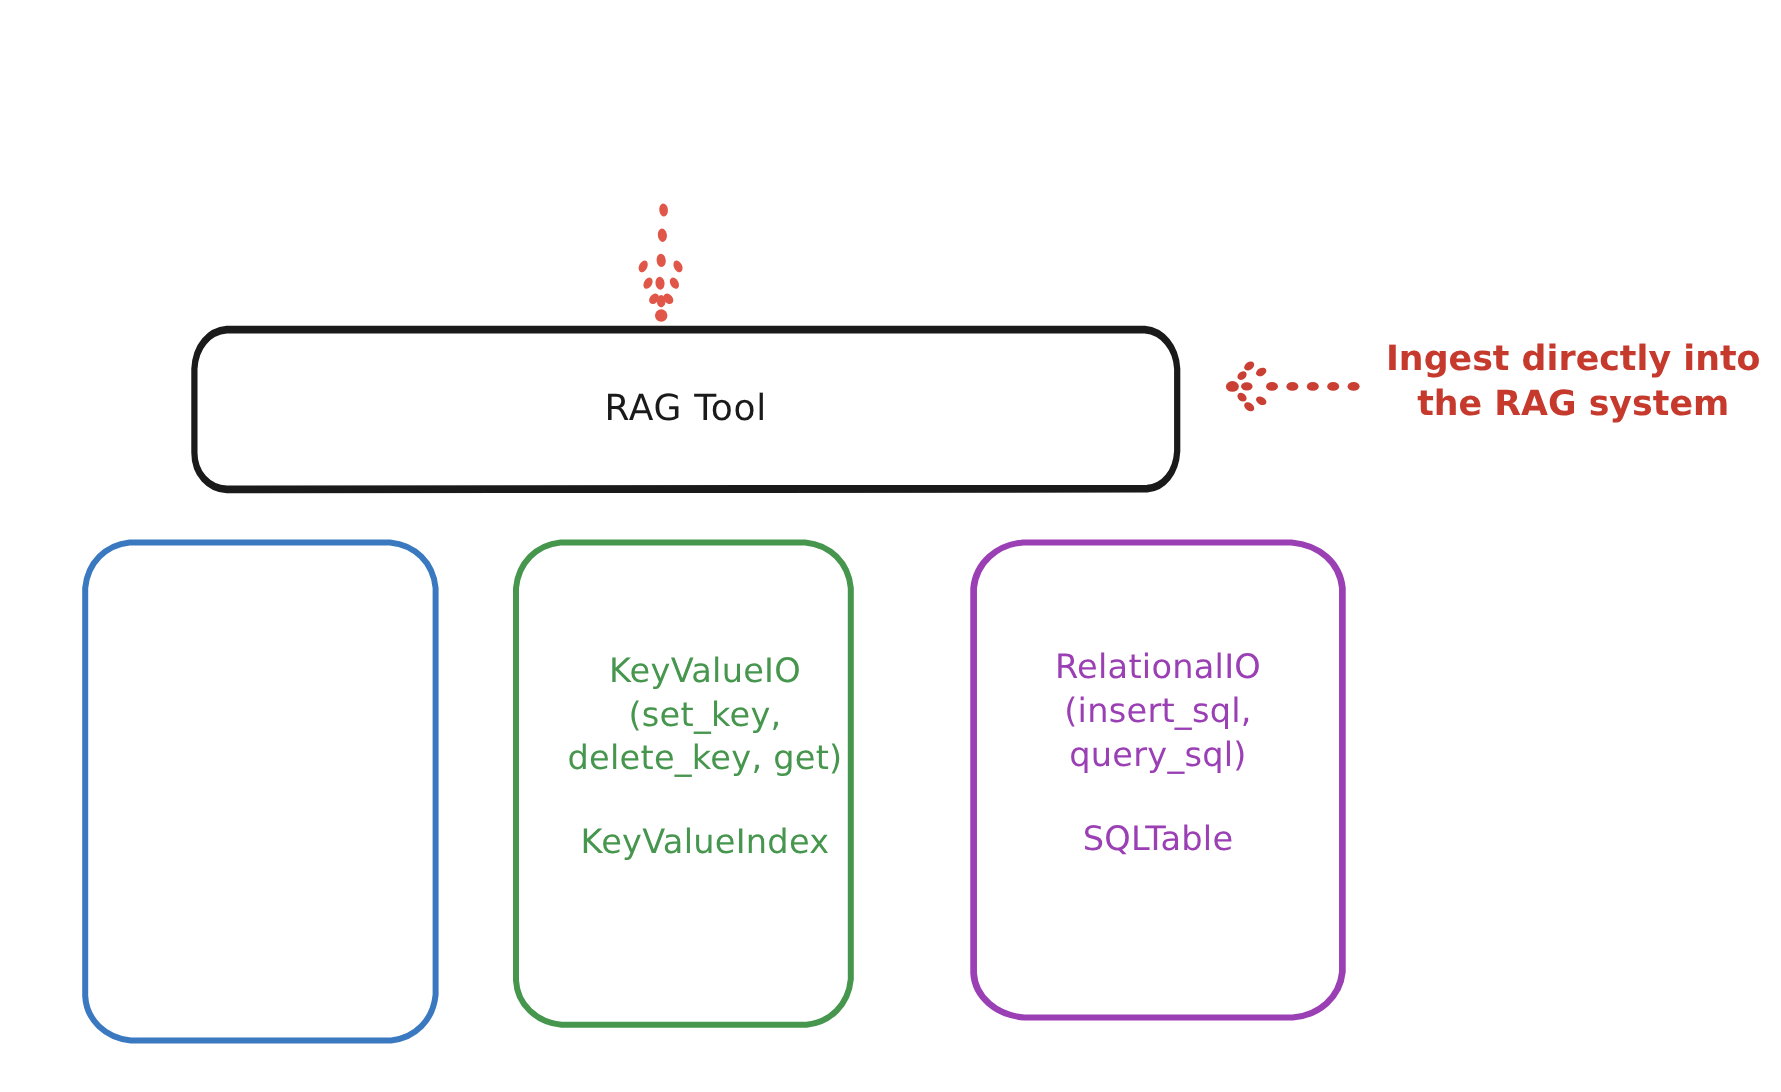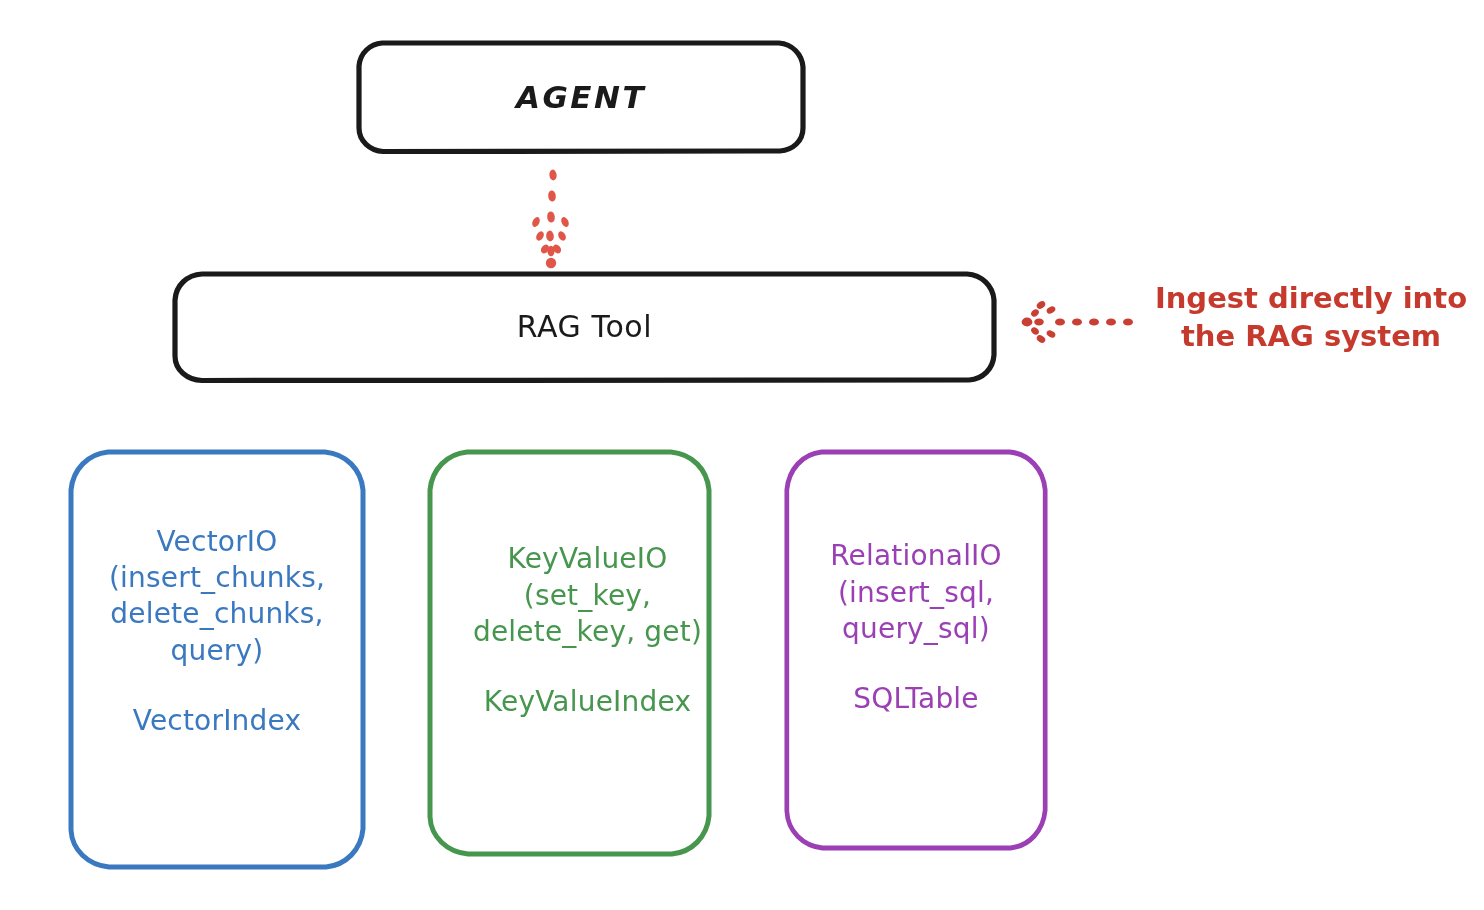--- a/index.html
+++ b/index.html
@@ -61,24 +61,24 @@
     font-family: "DejaVu Sans", sans-serif;
     font-style: italic;
     font-weight: 700;
     font-size: 31px;
     letter-spacing: 2.5px;
     color: #1a1a1a;
   }
 
   
   #ragtool-node {
-    left: 172px;
+    left: 159px;
     top: 271px;
     width: 825px;
-    height: 112px;
+    height: 140px;
   }
   #ragtool-node .label {
     font-family: "DejaVu Sans", sans-serif;
     font-size: 30px;
     font-weight: 500;
     letter-spacing: 0.6px;
     color: #1a1a1a;
   }
 
   
@@ -105,23 +105,23 @@
   #keyvalue-node {
     left: 427px;
     top: 449px;
     width: 285px;
     height: 408px;
     padding-left: 36px;
   }
   #keyvalue-node .label { color: #46964e; }
 
   #relational-node {
-    left: 784px;
+    left: 808px;
     top: 449px;
-    width: 264px;
+    width: 314px;
     height: 402px;
   }
   #relational-node .label { color: #9b3fb5; }
 
   
   #vector-node .label    { transform: translateY(-28px); }
   #keyvalue-node .label  { transform: translateY(-22px); }
   #relational-node .label{ transform: translateY(-22px); }
 
   
@@ -146,48 +146,36 @@
     width: 1484px;
     height: 910px;
     pointer-events: none;
   }
 </style>
 </head>
 <body>
 
 <div class="canvas">
 
-  <div class="node" id="agent-node">
-    <svg class="outline" viewBox="0 0 450 114" preserveAspectRatio="none">
-      <path d="M26,3 C14,4 4,13 3,26 L3,88 C3,101 14,111 27,111.5
-               L424,111 C437,110 447,101 447,88 L447,27
-               C446,14 436,4 423,3 Z" fill="#ffffff" stroke="#1a1a1a" stroke-width="5.2" stroke-linejoin="round" stroke-linecap="round"></path>
-    </svg>
-    <div class="label">AGENT</div>
-  </div>
 
   <div class="node" id="ragtool-node">
     <svg class="outline" viewBox="0 0 825 112" preserveAspectRatio="none">
       <path d="M30,3 C15,4 4,14 3,29 L3,85 C3,99 15,109 30,109.5
                L797,109 C811,108 821,98 822,84 L822,29
                C821,15 810,4 795,3 Z" fill="#ffffff" stroke="#1a1a1a" stroke-width="5.2" stroke-linejoin="round" stroke-linecap="round"></path>
     </svg>
     <div class="label">RAG Tool</div>
   </div>
 
   <div class="node leaf" id="vector-node">
     <svg class="outline" viewBox="0 0 298 421" preserveAspectRatio="none">
       <path d="M40,3 C20,5 5,20 3,41 L3,381 C4,401 20,416 41,418
                L258,418 C278,416 293,401 295,380 L295,41
                C293,20 278,5 257,3 Z" fill="#ffffff" stroke="#3a79c0" stroke-width="5" stroke-linejoin="round" stroke-linecap="round"></path>
     </svg>
-    <div class="label"><span>VectorIO
-(insert_chunks,
-delete_chunks,
-query)</span><span class="gap"></span><span>VectorIndex</span></div>
   </div>
 
   <div class="node leaf" id="keyvalue-node">
     <svg class="outline" viewBox="0 0 285 408" preserveAspectRatio="none">
       <path d="M40,3 C20,5 5,20 3,41 L3,368 C4,388 20,403 41,405
                L245,405 C265,403 280,388 282,367 L282,41
                C280,20 265,5 244,3 Z" fill="#ffffff" stroke="#46964e" stroke-width="5" stroke-linejoin="round" stroke-linecap="round"></path>
     </svg>
     <div class="label"><span>KeyValueIO
 (set_key,

